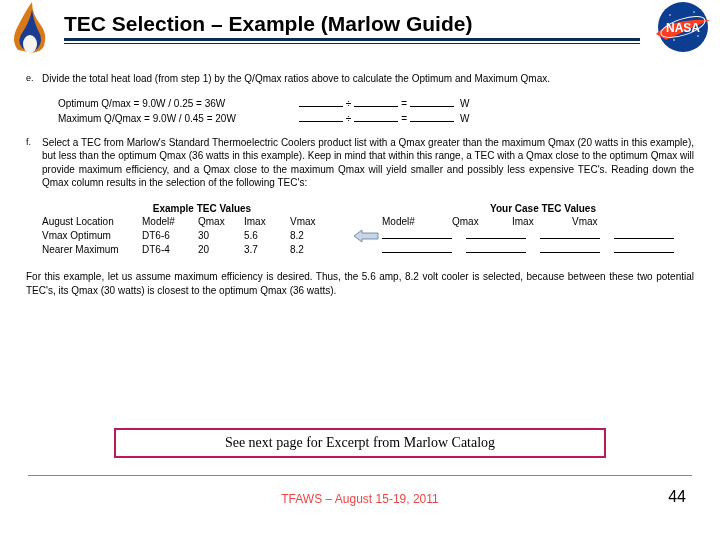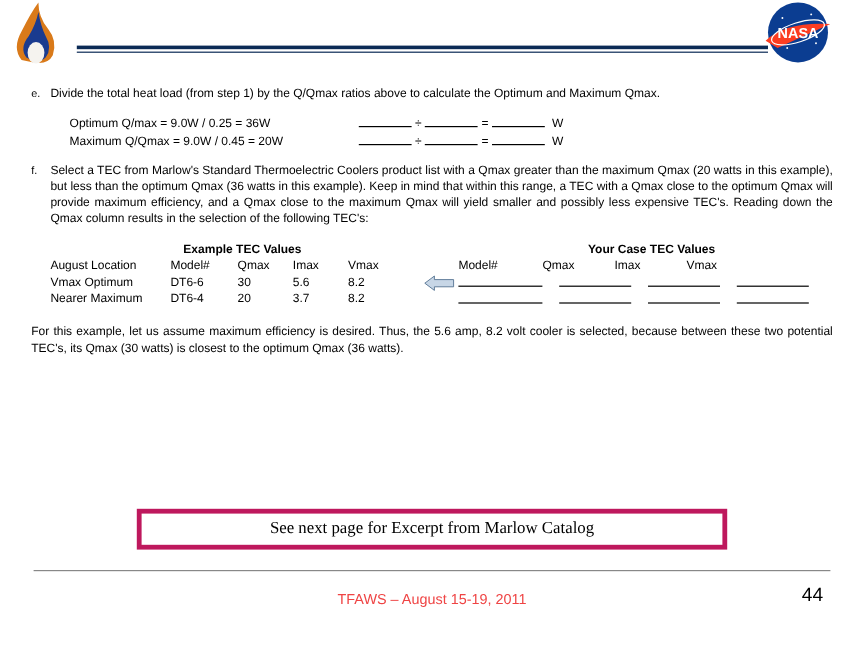--- a/index.html
+++ b/index.html
@@ -40,21 +40,21 @@
   }
   .flame-icon {
     position: absolute;
     left: 4px;
     top: 0px;
     width: 56px;
     height: 56px;
   }
   .nasa-logo {
     position: absolute;
-    right: 24px;
+    right: 6px;
     top: 0px;
     width: 62px;
     height: 54px;
   }
   .content {
     padding: 14px 26px 0 26px;
     font-size: 10px;
     color: #000;
     line-height: 1.35;
   }
@@ -143,21 +143,21 @@
   .para {
     margin-top: 14px;
     font-size: 10px;
     text-align: justify;
   }
   .callout {
     position: absolute;
     left: 114px;
     bottom: 82px;
     width: 492px;
-    border: 4px solid #be185d;
+    border: 2px solid #be185d;
     background: #fff;
     text-align: center;
     padding: 5px 0;
     font-family: Georgia, 'Times New Roman', serif;
     font-size: 14px;
     color: #000;
   }
   .footer-line {
     position: absolute;
     left: 28px;
@@ -202,20 +202,21 @@
     <ellipse cx="31" cy="27" rx="23" ry="8" fill="none" stroke="#fff" stroke-width="1" transform="rotate(-18 31 27)"></ellipse>
     <text x="31" y="32" font-size="12" font-family="Arial" font-weight="bold" fill="#fff" text-anchor="middle">NASA</text>
     <circle cx="18" cy="15" r="0.8" fill="#fff"></circle>
     <circle cx="42" cy="12" r="0.8" fill="#fff"></circle>
     <circle cx="46" cy="36" r="0.8" fill="#fff"></circle>
     <circle cx="22" cy="40" r="0.8" fill="#fff"></circle>
   </svg>
 </div>
 
 <div class="header">
+  <div class="title">TEC Selection – Example (Marlow Guide)</div>
   <div class="title-underline-a"></div>
   <div class="title-underline-b"></div>
 </div>
 
 <div class="content">
 
   <div class="step">
     <div class="step-letter">e.</div>
     <div class="step-body">
       <div class="step-text">Divide the total heat load (from step 1) by the Q/Qmax ratios above to calculate the Optimum and Maximum Qmax.</div>

